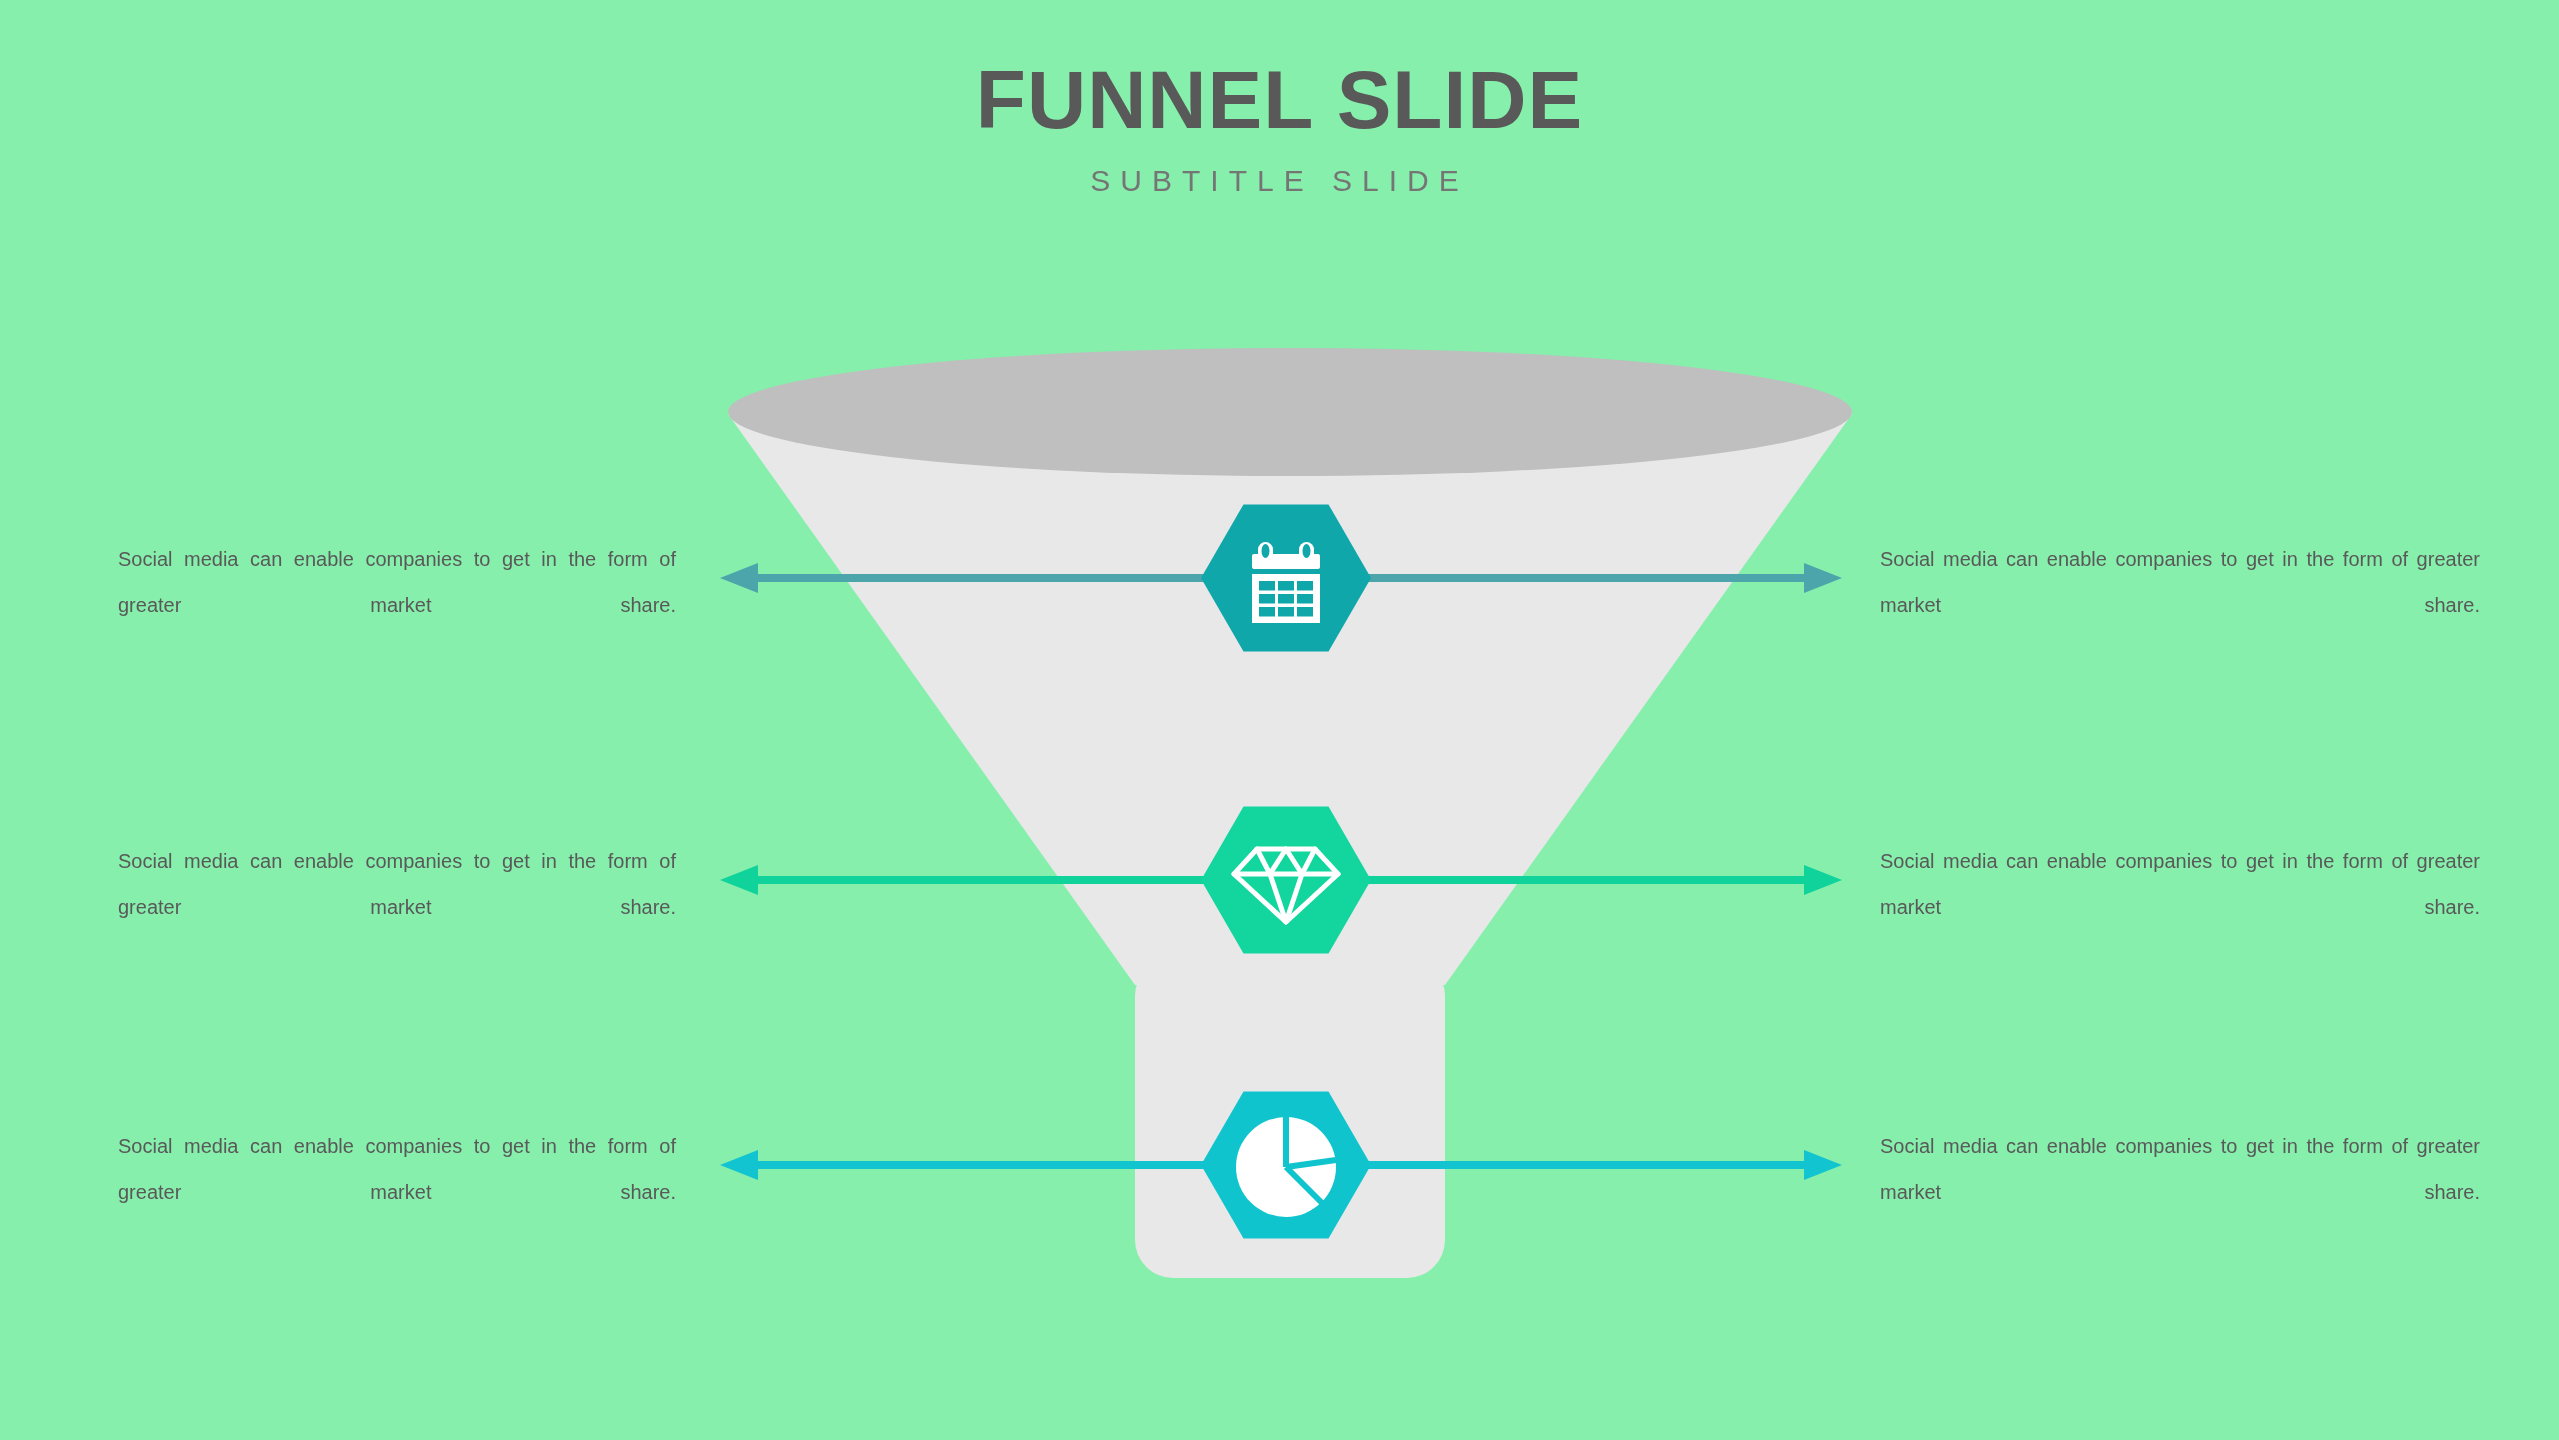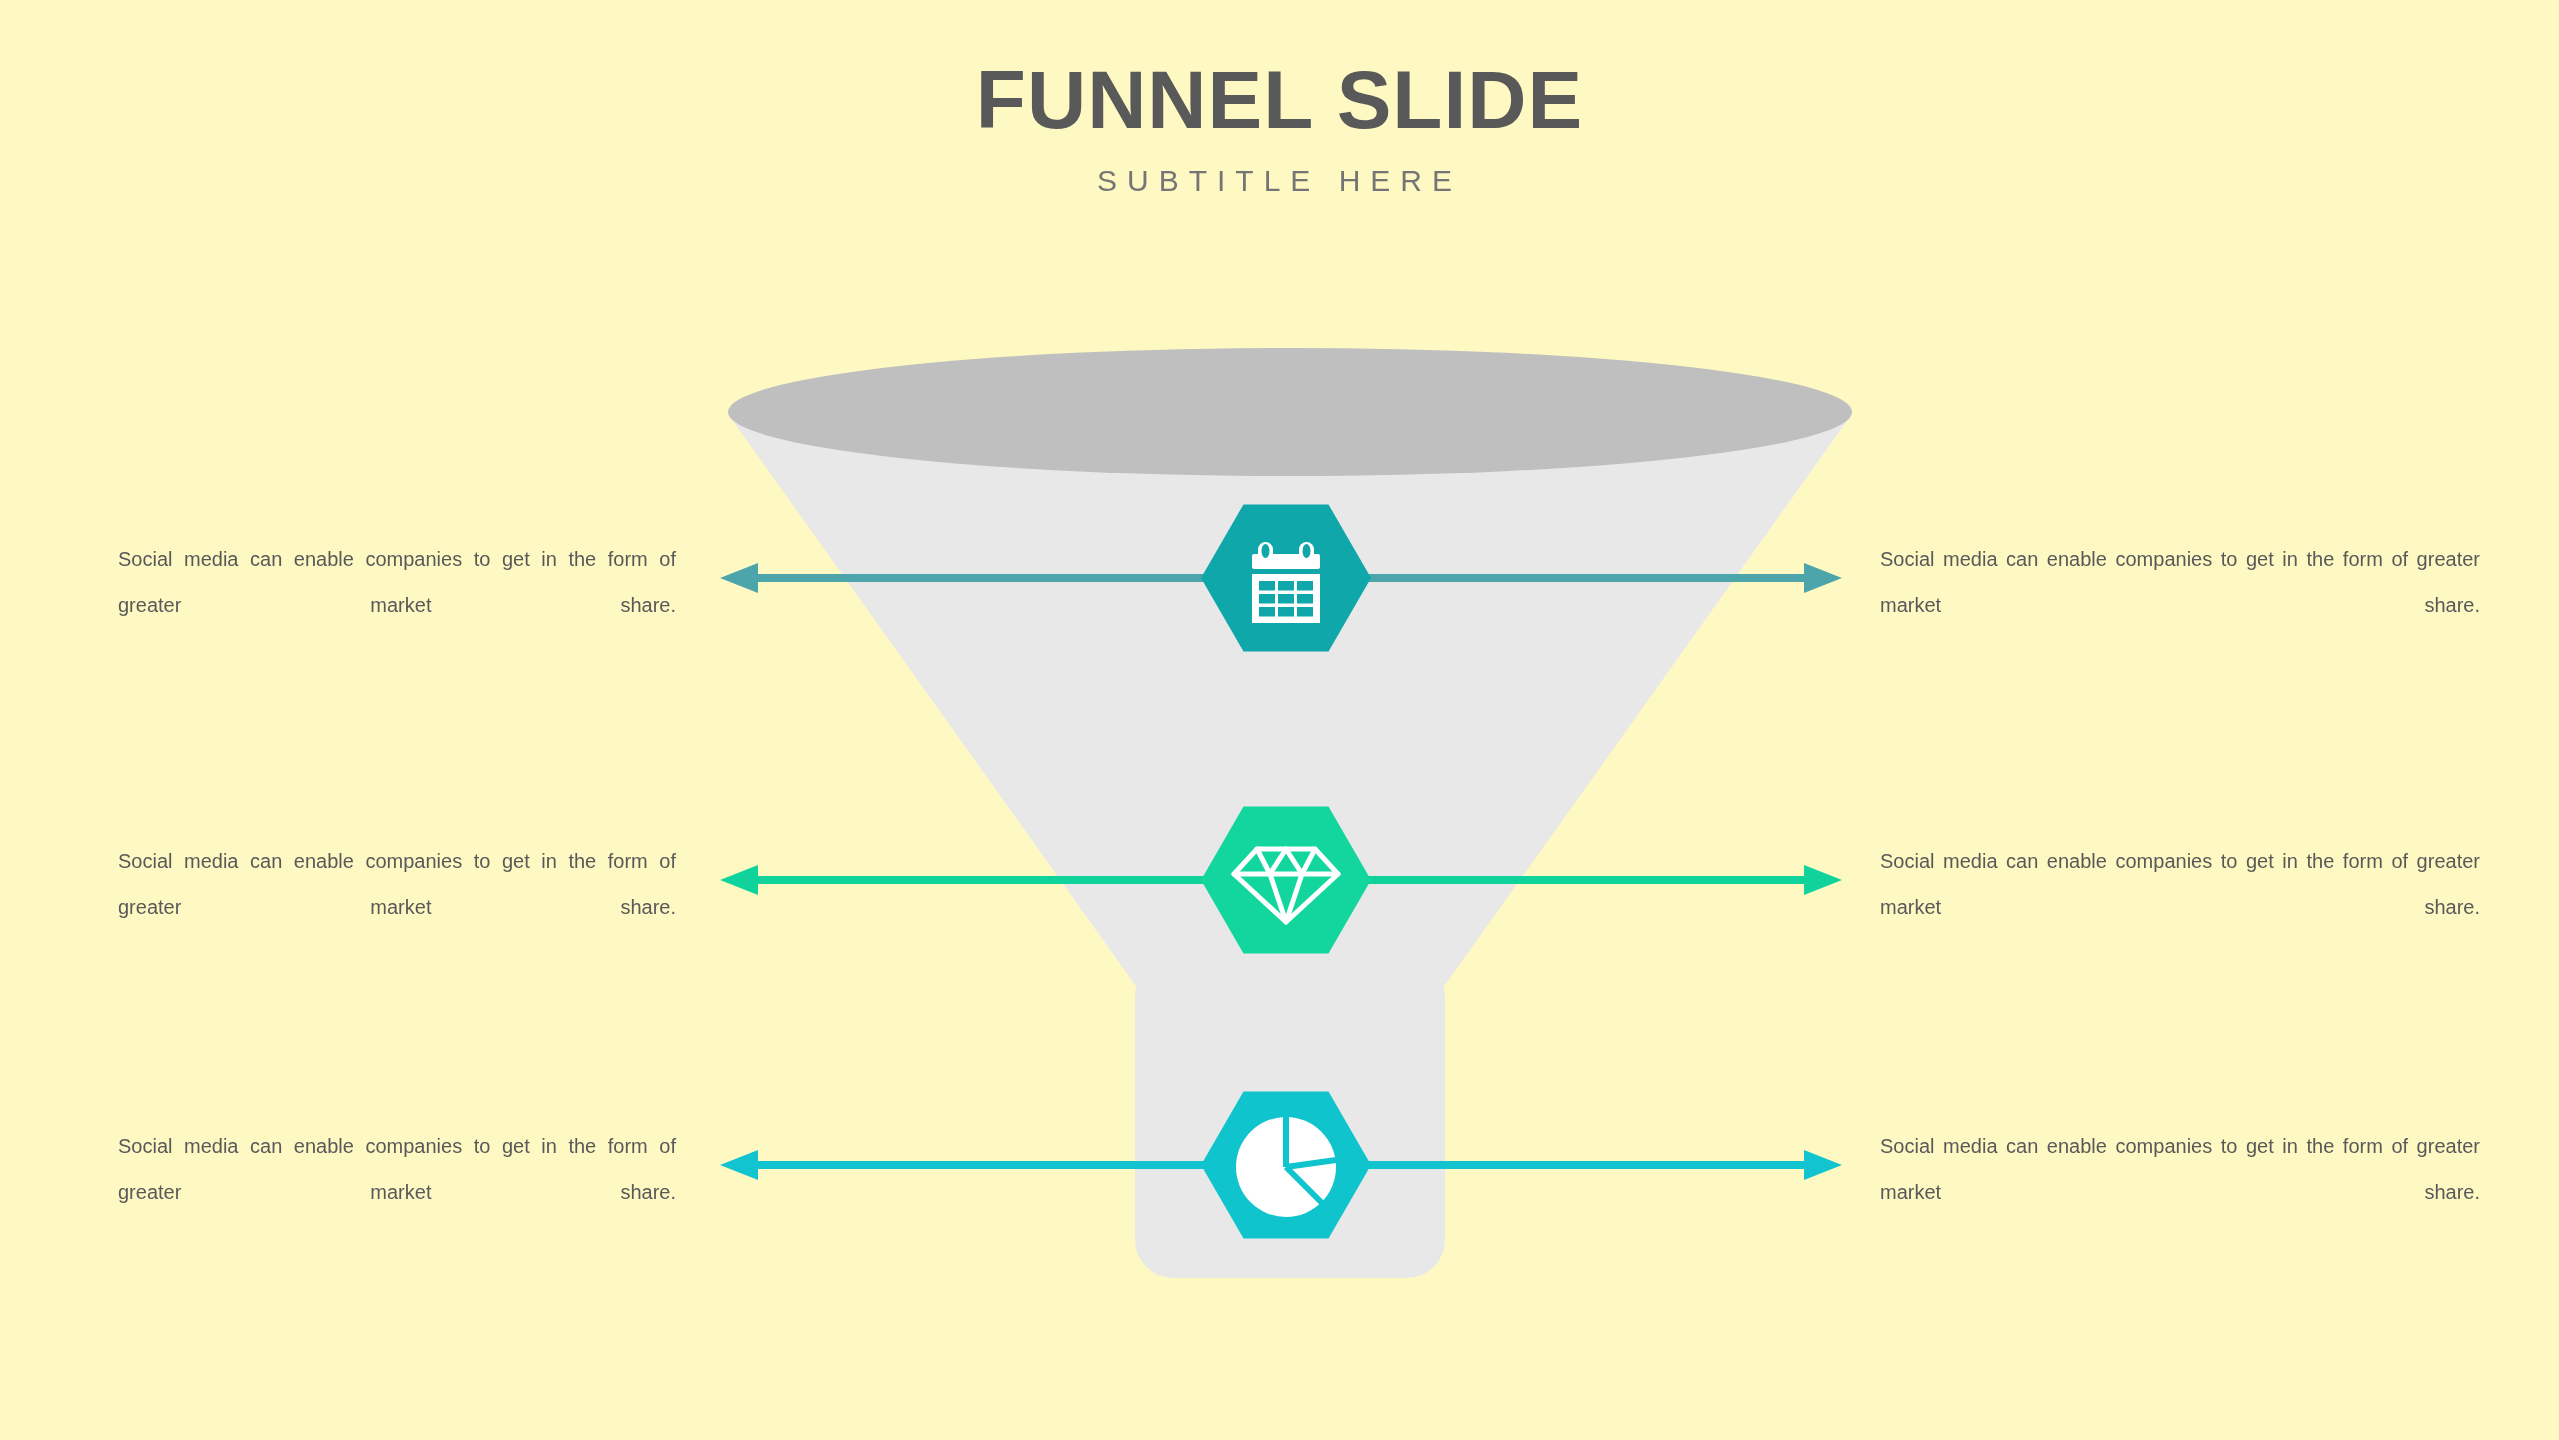--- a/index.html
+++ b/index.html
@@ -1,18 +1,18 @@
 <!DOCTYPE html>
 <html><head>
 <meta charset="utf-8">
 <style>
   html,body{margin:0;padding:0;background:#ffffff;}
   .slide{
     position:relative; width:2559px; height:1440px; overflow:hidden;
-    background:#fef9c3; font-family:"Liberation Sans", sans-serif;
+    background:#86efac; font-family:"Liberation Sans", sans-serif;
   }
   .hdr{position:absolute; top:52px; left:0; right:0; text-align:center;}
   .title{
     margin:0; font-size:82px; line-height:96px; font-weight:700;
     color:#595959; letter-spacing:1px;
   }
   .subtitle{
     margin-top:16px; font-size:30px; font-weight:400;
     color:#757575; letter-spacing:10px;
   }
@@ -30,21 +30,21 @@
   .note-right{left:1880px; width:600px;}
   .note-r1{top:536px;} .note-r2{top:838px;} .note-r3{top:1123px;}
 </style>
 </head>
 <body>
 
 <div class="slide">
 
   <div class="hdr">
     <h1 class="title">FUNNEL SLIDE</h1>
-    <div class="subtitle">SUBTITLE HERE</div>
+    <div class="subtitle">SUBTITLE SLIDE</div>
   </div>
 
   <svg class="funnel-svg" width="2559" height="1440" viewBox="0 0 2559 1440">
     <polygon points="728,414 1852,414 1445,985 1135,985" fill="#E8E8E9"></polygon>
     <rect x="1135" y="958" width="310" height="320" rx="38" fill="#E8E8E9"></rect>
     <ellipse cx="1290" cy="412" rx="562" ry="64" fill="#BFBFBF"></ellipse>
   </svg>
 
   <svg class="arrow-svg arrow-r1" viewBox="0 0 1122 44">
     <line x1="30" y1="22" x2="1092" y2="22" stroke-width="8" stroke="#4BA5AB"></line>

